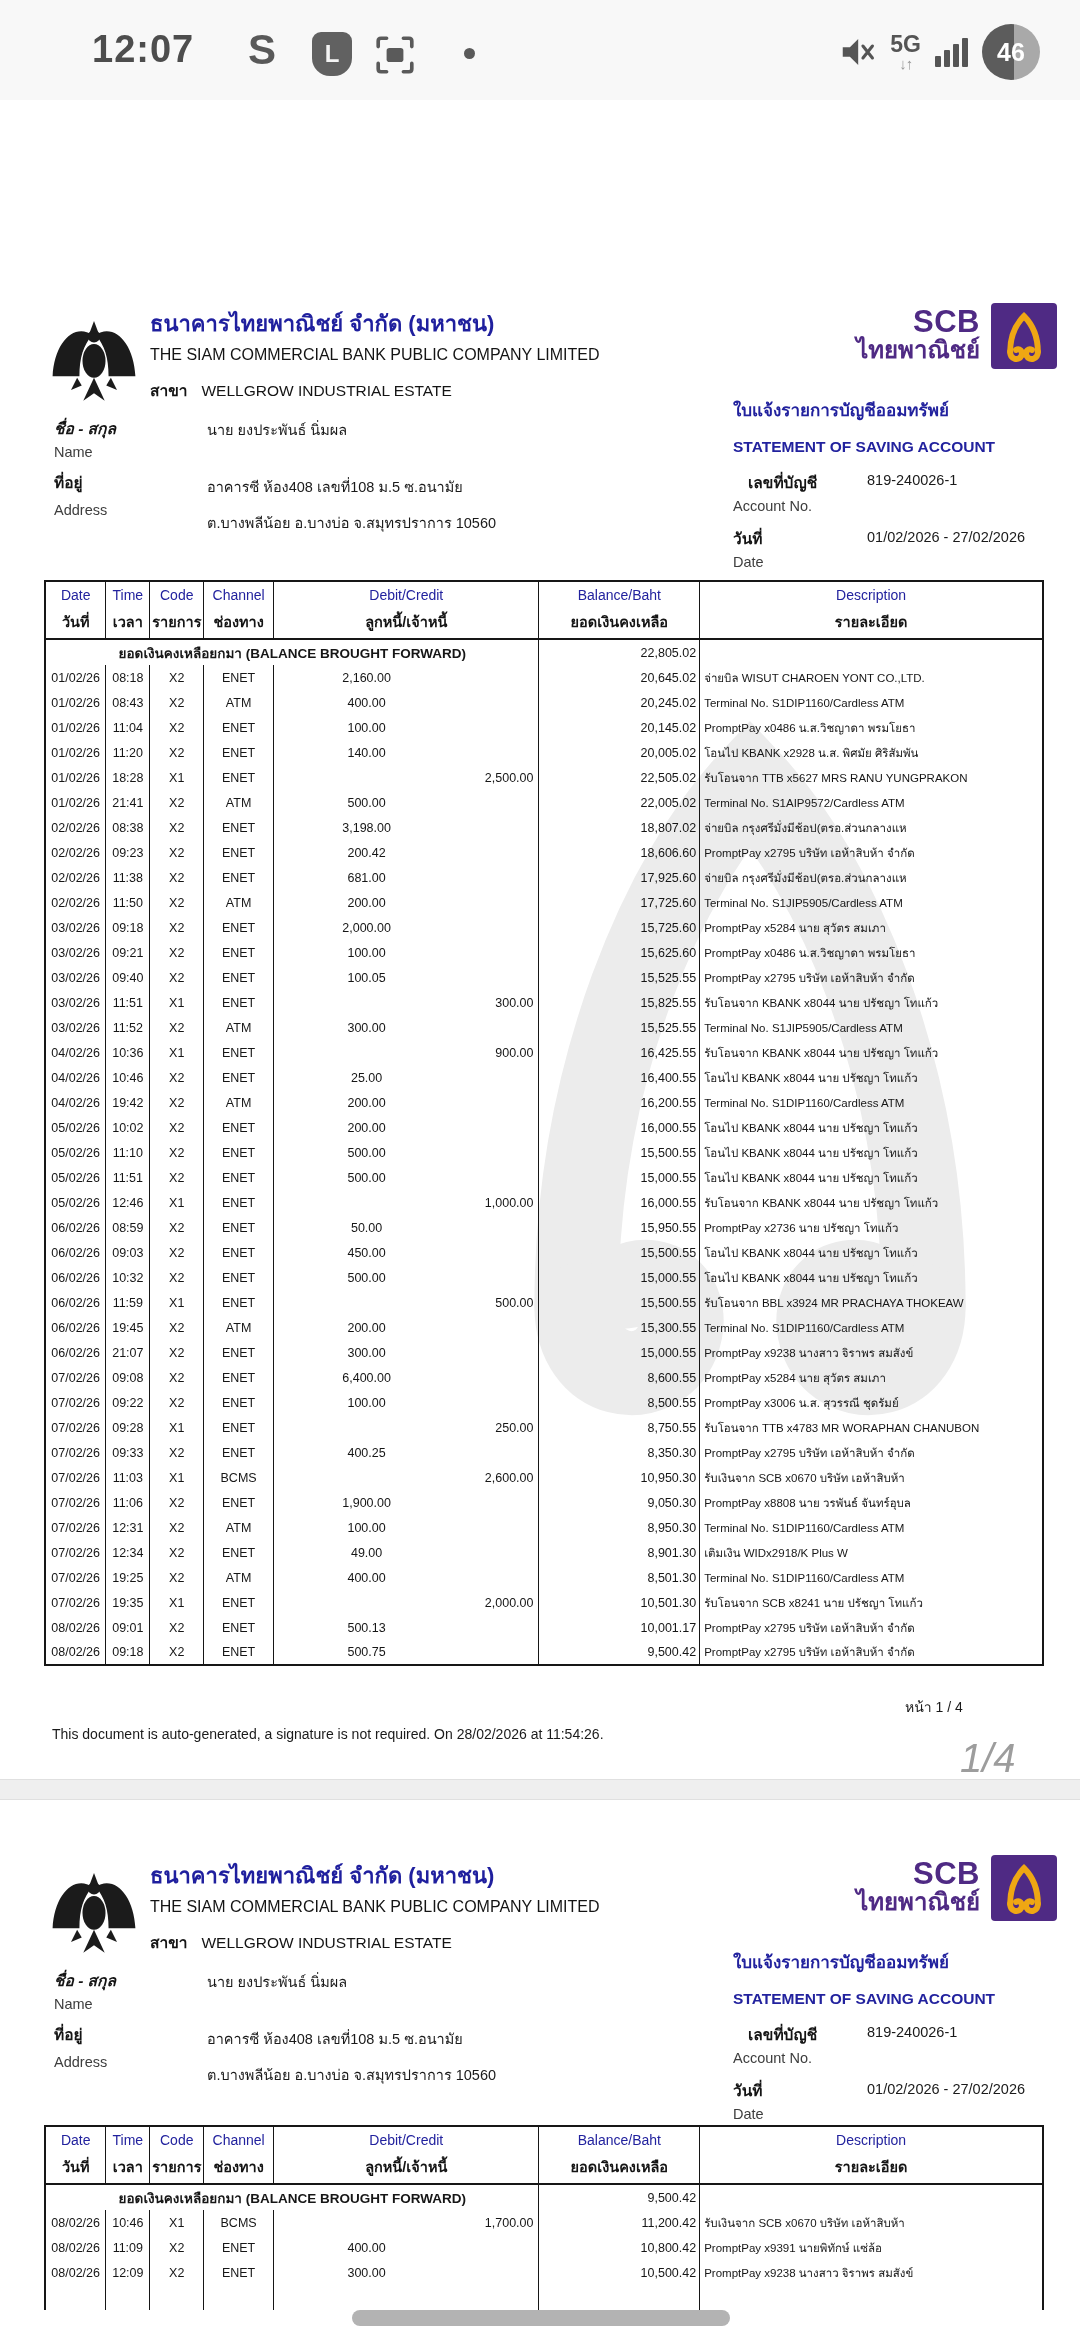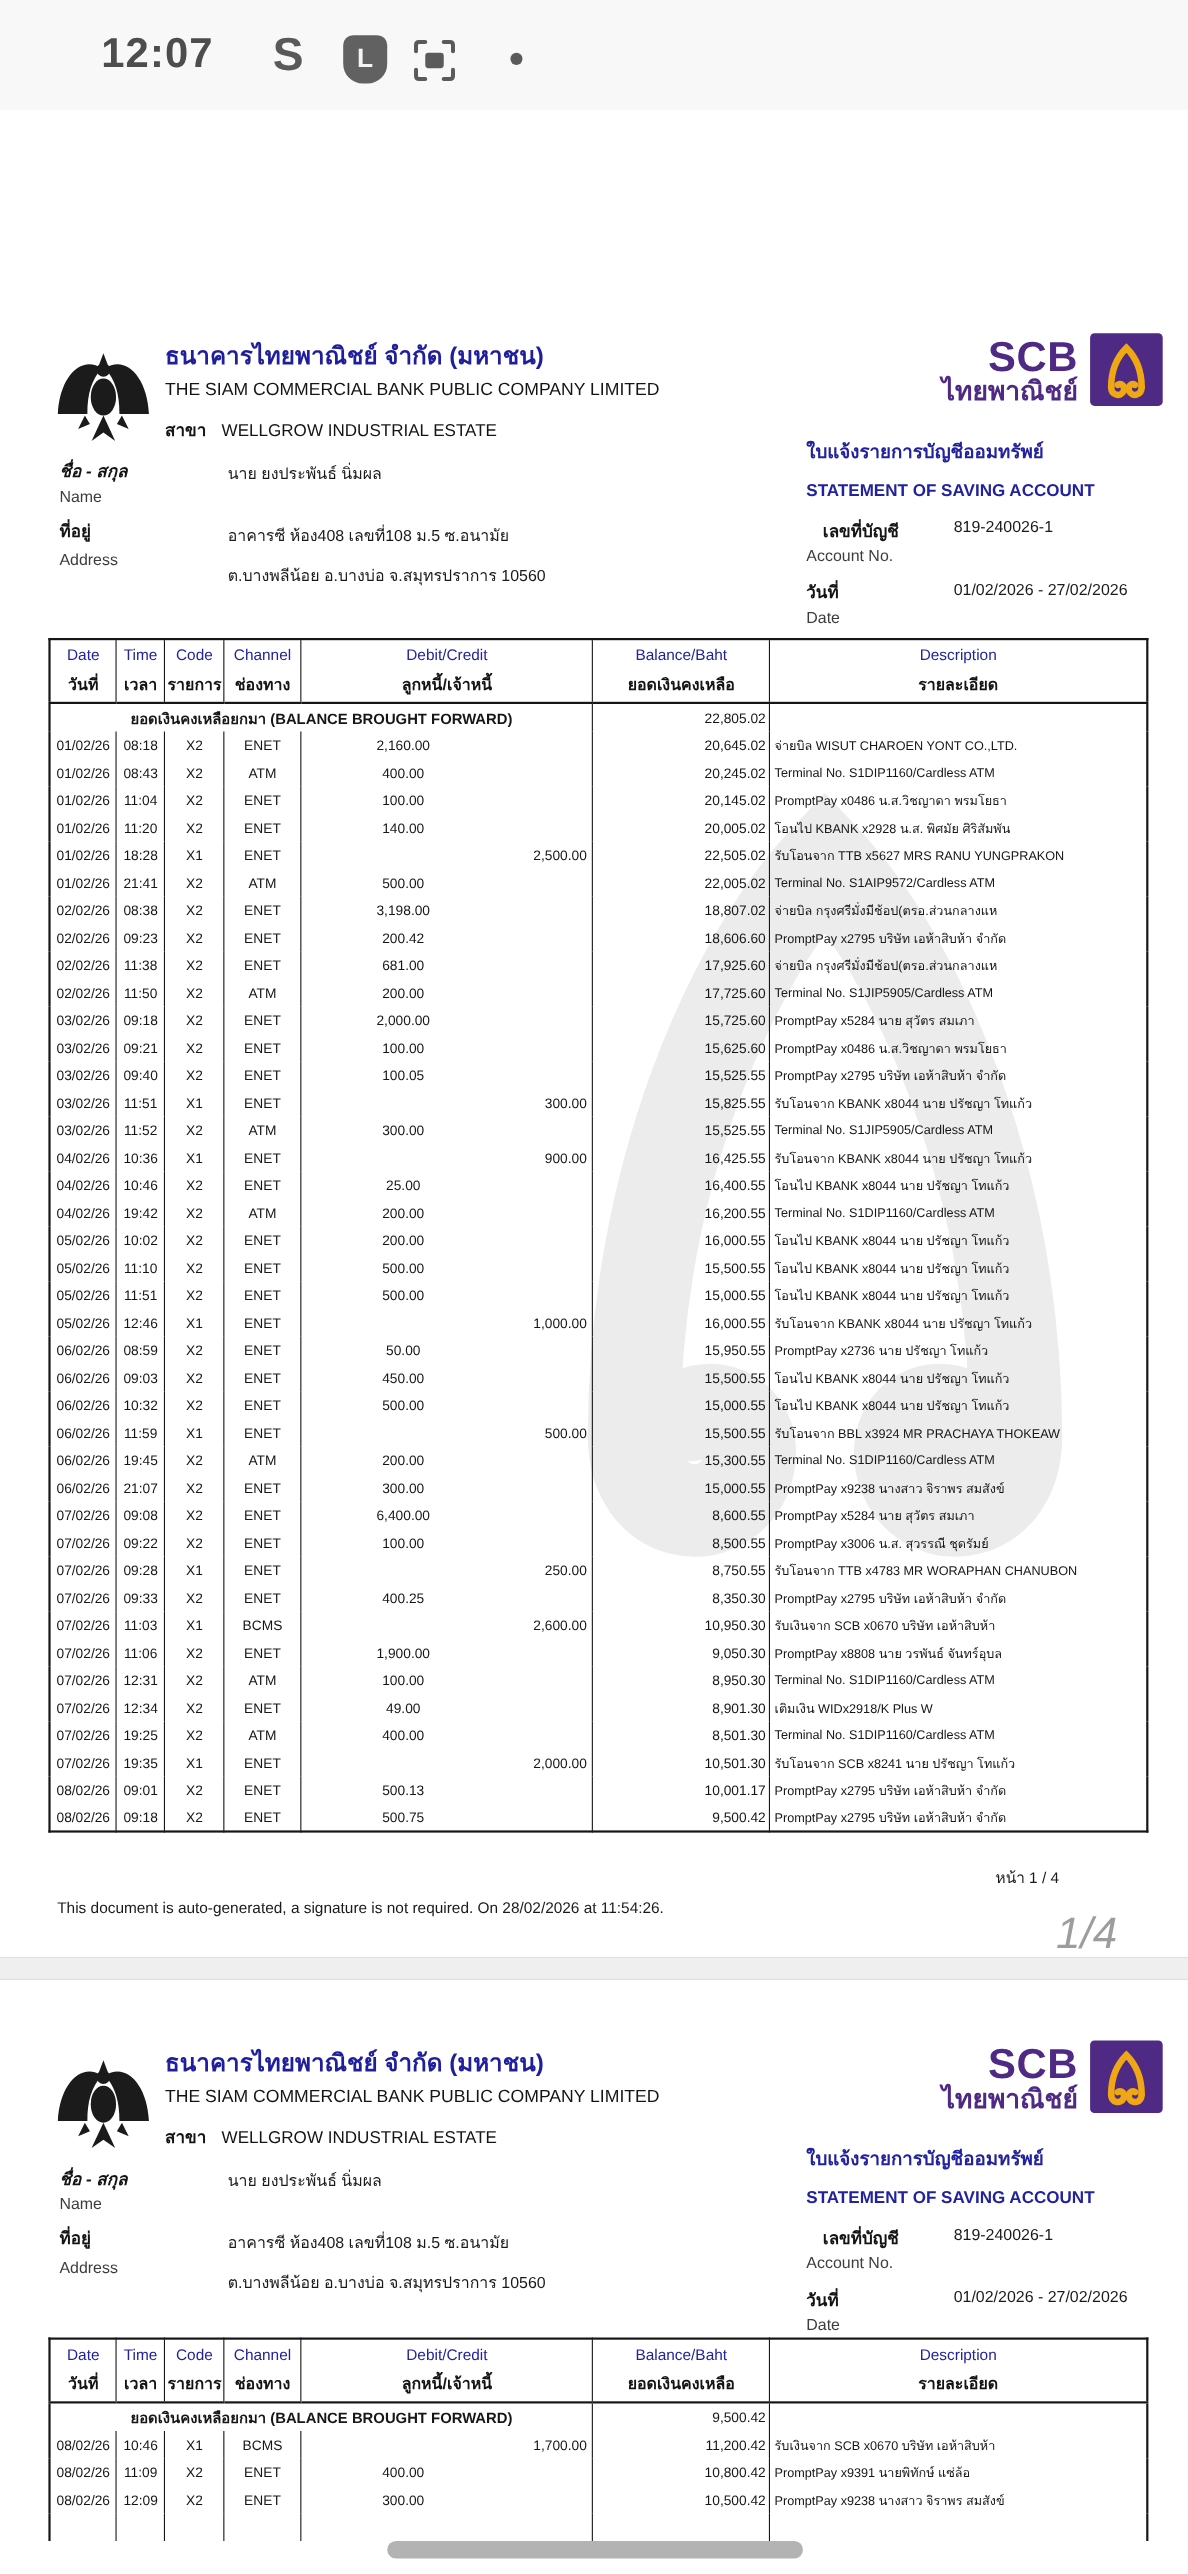--- a/index.html
+++ b/index.html
@@ -38,21 +38,21 @@
   .abs { position:absolute; }
 
   .emblem { left:48px; top:55px; width:92px; height:122px; }
   .bank-th { left:150px; top:58px; font-size:22px; font-weight:bold; color:#1f1f9e; }
   .bank-en { left:150px; top:98px; font-size:16px; color:#141414; }
   .branch { left:150px; top:130px; font-size:15.5px; color:#141414;text-align:right; }
   .branch b { font-weight:bold; margin-right:14px; }
 
   .scb-sq { left:991px; top:55px; width:66px; height:66px; background:#4f2a84; border-radius:4px; }
   .scb-txt { right:100px; top:58px; text-align:right; color:#4f2a84; line-height:1.02; }
-  .scb-txt .l1 { font-size:38px; font-weight:bold; letter-spacing:0.5px; }
+  .scb-txt .l1 { font-size:31px; font-weight:bold; letter-spacing:0.5px; }
   .scb-txt .l2 { font-size:24px; font-weight:bold; }
 
   .doc-title-th { left:733px; top:148px; font-size:17px; font-weight:bold; color:#22229e; }
   .doc-title-en { left:733px; top:190px; font-size:15.5px; font-weight:bold; color:#22229e; }
 
   .lab-th { font-size:15.5px; font-weight:bold; color:#141414; }
   .lab-en { font-size:14.5px; color:#3d3d3d; }
   .val { font-size:14.5px; color:#1a1a1a; }
 
   .name-lab { left:54px; top:168px;font-style:italic; } .name-en { left:54px; top:196px; }
@@ -109,20 +109,37 @@
     <svg class="sb-shot" viewBox="0 0 30 30">
       <g fill="none" stroke="#5a5a5a" stroke-width="2.6" stroke-linecap="round">
         <path d="M3 9 V5 Q3 3 5 3 H9"></path>
           <path d="M21 3 H25 Q27 3 27 5 V9"></path>
         <path d="M27 21 V25 Q27 27 25 27 H21"></path>
           <path d="M9 27 H5 Q3 27 3 25 V21"></path>
       </g>
       <rect x="9" y="10" width="12" height="10" rx="2" fill="#5a5a5a"></rect>
     </svg>
     <div class="sb-dot"></div>
+    <div class="sb-right">
+      <svg width="38" height="38" viewBox="0 0 32 32">
+        <path d="M4 12 H10 L17 5 V27 L10 20 H4 Z" fill="#555"></path>
+        <path d="M21 11 L29 21 M29 11 L21 21" stroke="#555" stroke-width="2.6" fill="none" stroke-linecap="round"></path>
+      </svg>
+      <div class="sb-5g">
+        <span class="g">5G</span>
+        <span class="arr">↓↑</span>
+      </div>
+      <div class="sb-bars">
+        <i style="height:11px"></i>
+          <i style="height:17px"></i>
+          <i style="height:23px"></i>
+          <i style="height:29px"></i>
+      </div>
+      <div class="sb-batt">46</div>
+    </div>
   </div>
 
 
   <div class="page p1">
     <svg class="watermark abs" viewBox="0 0 200 260">
       <g fill="none" stroke="#ececec" stroke-width="30" stroke-linecap="round">
         <path d="M38 215 C38 130 70 60 100 28 C130 60 162 130 162 215"></path>
         <path d="M38 215 C38 242 66 246 74 228 C80 213 68 202 56 208"></path>
         <path d="M162 215 C162 242 134 246 126 228 C120 213 132 202 144 208"></path>
       </g>

